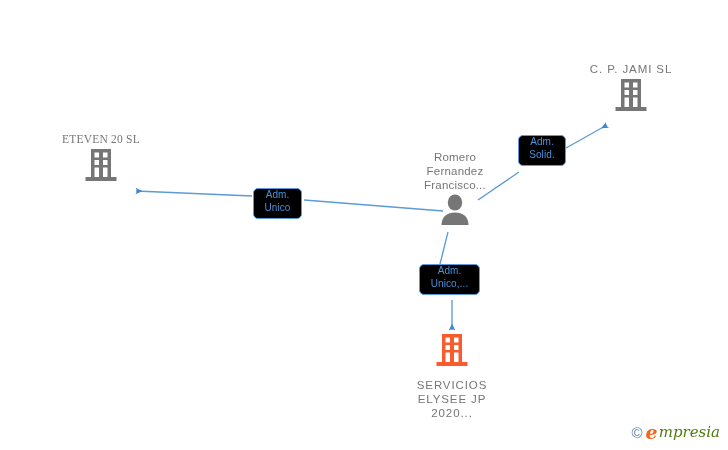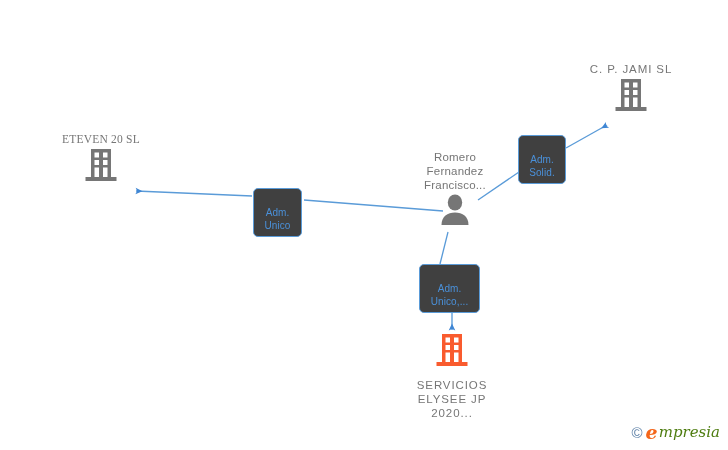--- a/index.html
+++ b/index.html
@@ -51,28 +51,28 @@
   .node-icon {
     display: block;
   }
   .node.label-top .node-label { margin-bottom: 2px; }
   .node.label-bottom .node-label { margin-top: 7px; }
 
   
   .edge-label {
     position: absolute;
     box-sizing: border-box;
-    background: #404040;
+    background: #000000;
     border: 1.3px solid #5a9bd8;
     border-radius: 5px;
     color: #4a90d9;
     font-size: 10px;
     line-height: 12.5px;
     text-align: center;
-    padding: 18px 6px 4px 6px;
+    padding: 0 6px 4px 6px;
     white-space: pre-line;
     letter-spacing: .1px;
   }
 
   
   #watermark {
     position: absolute;
     right: 8px;
     bottom: 8px;
     display: flex;

